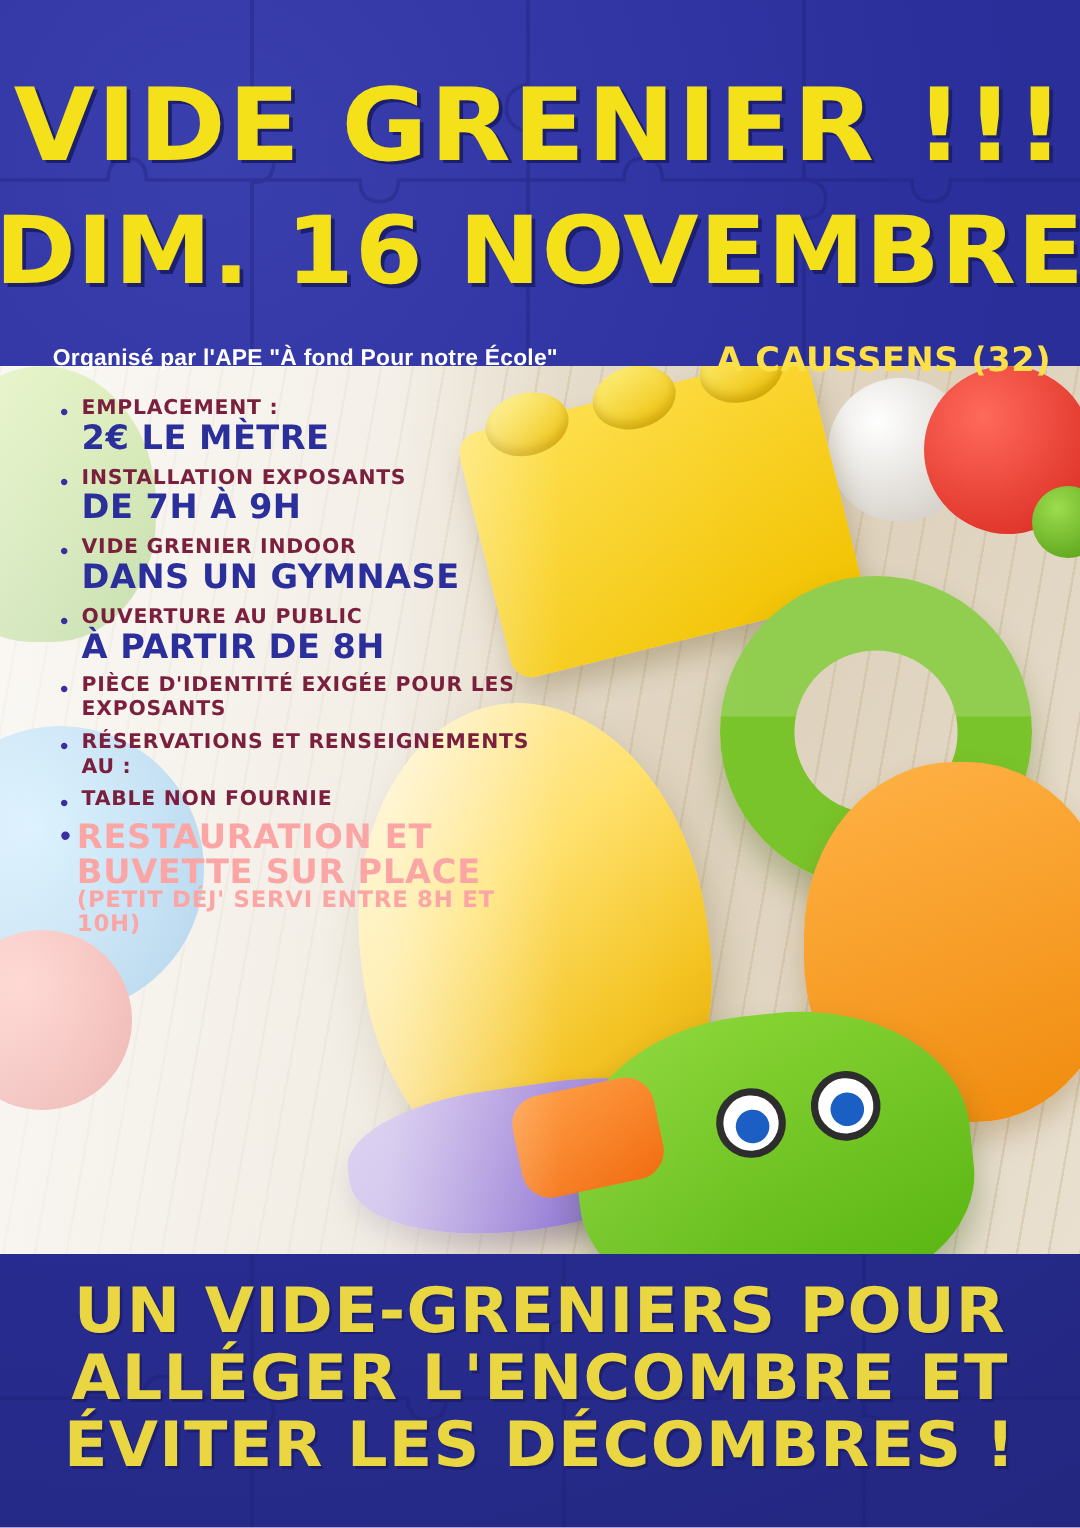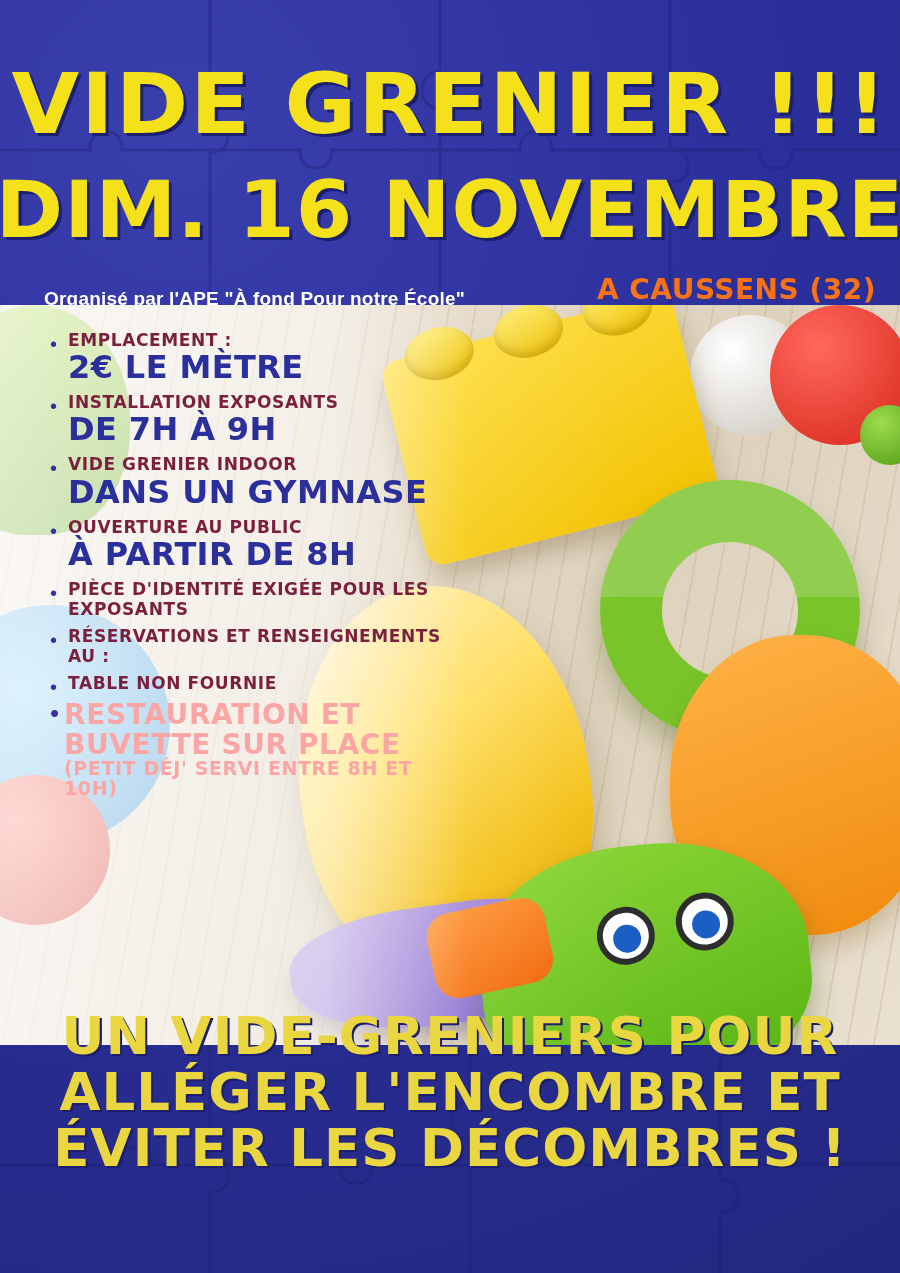--- a/index.html
+++ b/index.html
@@ -72,25 +72,25 @@
     position: absolute;
     left: 44px; top: 255px;
     font-family: "Liberation Sans", sans-serif;
     font-weight: bold;
     font-size: 19px;
     color: #ffffff;
     letter-spacing: .2px;
   }
   .place {
     position: absolute;
-    right: 24px; top: 240px;
+    right: 24px; top: 250px;
     font-family: "DejaVu Sans", sans-serif;
     font-weight: bold;
     font-size: 28px;
-    color: #f97316;
+    color: #fde047;
     letter-spacing: .5px;
   }
 
   
   .photo {
     position: absolute;
     left: 0; top: 305px;
     width: 900px;
     height: 740px;
     overflow: hidden;
@@ -273,21 +273,21 @@
     letter-spacing: .6px;
     color: #7a1f3d;
     text-transform: uppercase;
     line-height: 1.18;
   }
   .val {
     display: block;
     margin-left: 18px;
     font-family: "DejaVu Sans", sans-serif;
     font-weight: bold;
-    font-size: 32px;
+    font-size: 28px;
     letter-spacing: .4px;
     color: #2b2f9c;
     text-transform: uppercase;
     line-height: 1.1;
   }
   .val.phone2 { font-size: 25px; }
   .val.phone2 .pre { font-size: 17px; }
   .item.big .lab {
     font-size: 28px;
     color: #fca5a5;
@@ -295,21 +295,21 @@
     margin-left: 14px;
   }
   .item.big .tail {
     font-size: 19px;
   }
   .item.big .bullet { font-size: 26px; top: 0; }
 
   
   .footer {
     position: absolute;
-    left: 0; top: 990px;
+    left: 0; top: 1047px;
     width: 900px;
     height: 180px;
     z-index: 4;
   }
   .footer-text {
     position: absolute;
     left: 0; top: 18px;
     width: 900px;
     text-align: center;
     font-family: "DejaVu Sans", sans-serif;

